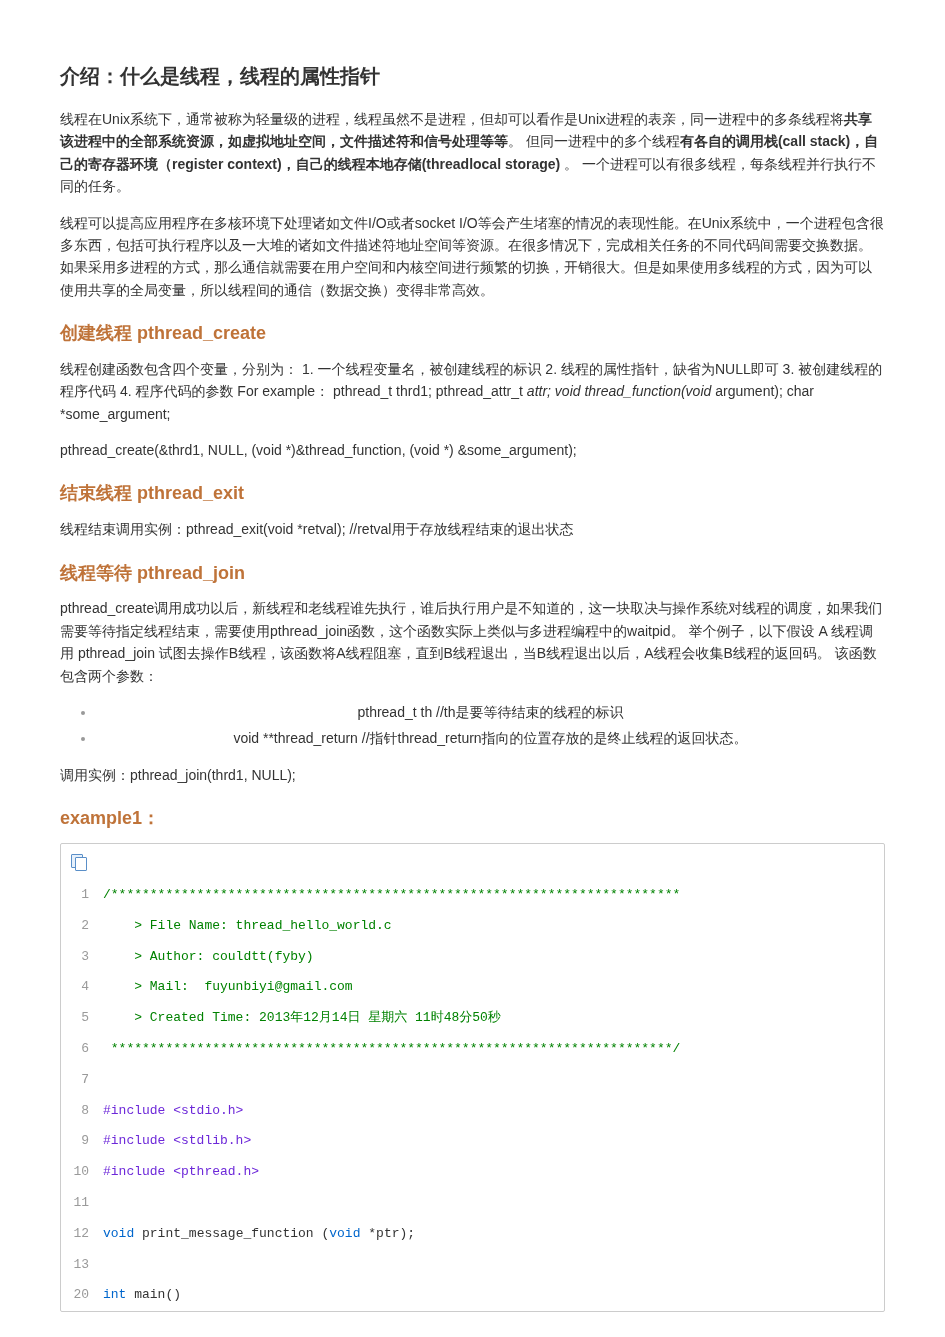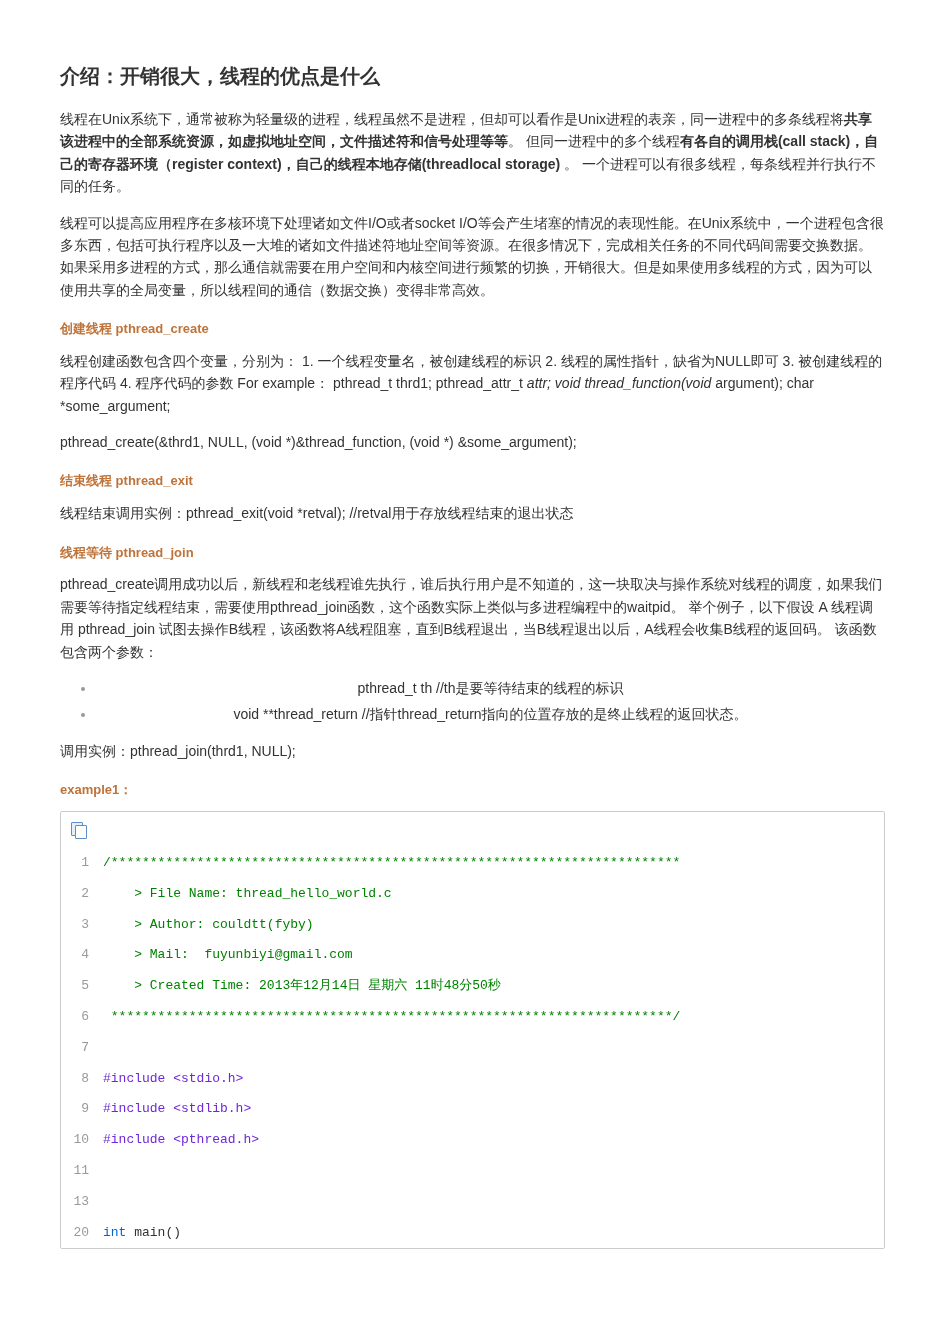--- a/index.html
+++ b/index.html
@@ -23,21 +23,21 @@
     margin: 0 0 16px 0;
   }
   p {
     margin: 0 0 14px 0;
     color: #333;
   }
   .bold { font-weight: bold; }
   .italic { font-style: italic; }
 
   h3.sub-title {
-    font-size: 13px;
+    font-size: 18px;
     font-weight: bold;
     color: #bf7339;
     margin: 18px 0 10px 0;
   }
 
   ul.bullets {
     margin: 10px 0 14px 0;
     padding-left: 36px;
     color: #666;
     text-align: center;
@@ -108,21 +108,21 @@
 
   .c-cm { color: #008200; }  
   .c-pp { color: #6d28d9; }  
   .c-kw { color: #0066cc; }
 </style>
 </head>
 <body>
 
 <div class="page">
 
-  <h2 class="section-title">介绍：开销很大，线程的优点是什么</h2>
+  <h2 class="section-title">介绍：什么是线程，线程的属性指针</h2>
 
   <p>
     <span>线程在Unix系统下，通常被称为轻量级的进程，线程虽然不是进程，但却可以看作是Unix进程的表亲，同一进程中的多条线程将</span><span class="bold">共享该进程中的全部系统资源，如虚拟地址空间，文件描述符和信号处理等等</span><span>。 但同一进程中的多个线程</span><span class="bold">有各自的调用栈(call stack)，自己的寄存器环境（register context)，自己的线程本地存储(threadlocal storage)</span><span> 。  一个进程可以有很多线程，每条线程并行执行不同的任务。</span>
   </p>
 
   <p>线程可以提高应用程序在多核环境下处理诸如文件I/O或者socket I/O等会产生堵塞的情况的表现性能。在Unix系统中，一个进程包含很多东西，包括可执行程序以及一大堆的诸如文件描述符地址空间等资源。在很多情况下，完成相关任务的不同代码间需要交换数据。如果采用多进程的方式，那么通信就需要在用户空间和内核空间进行频繁的切换，开销很大。但是如果使用多线程的方式，因为可以使用共享的全局变量，所以线程间的通信（数据交换）变得非常高效。</p>
 
 
   <h3 class="sub-title">创建线程 pthread_create</h3>
   <p>
@@ -190,20 +190,24 @@
         </div>
       <div class="code-line">
           <div class="ln">10</div>
           <div class="code"><span class="c-pp">#include &lt;pthread.h&gt;</span></div>
         </div>
       <div class="code-line">
           <div class="ln">11</div>
           <div class="code"><span></span></div>
         </div>
       <div class="code-line">
+          <div class="ln">12</div>
+          <div class="code"><span class="c-kw">void</span><span> print_message_function (</span><span class="c-kw">void</span><span> *ptr);</span></div>
+        </div>
+      <div class="code-line">
           <div class="ln">13</div>
           <div class="code"><span></span></div>
         </div>
       <div class="code-line">
           <div class="ln">20</div>
           <div class="code"><span class="c-kw">int</span><span> main()</span></div>
         </div>
 
     </div>
   </div>

